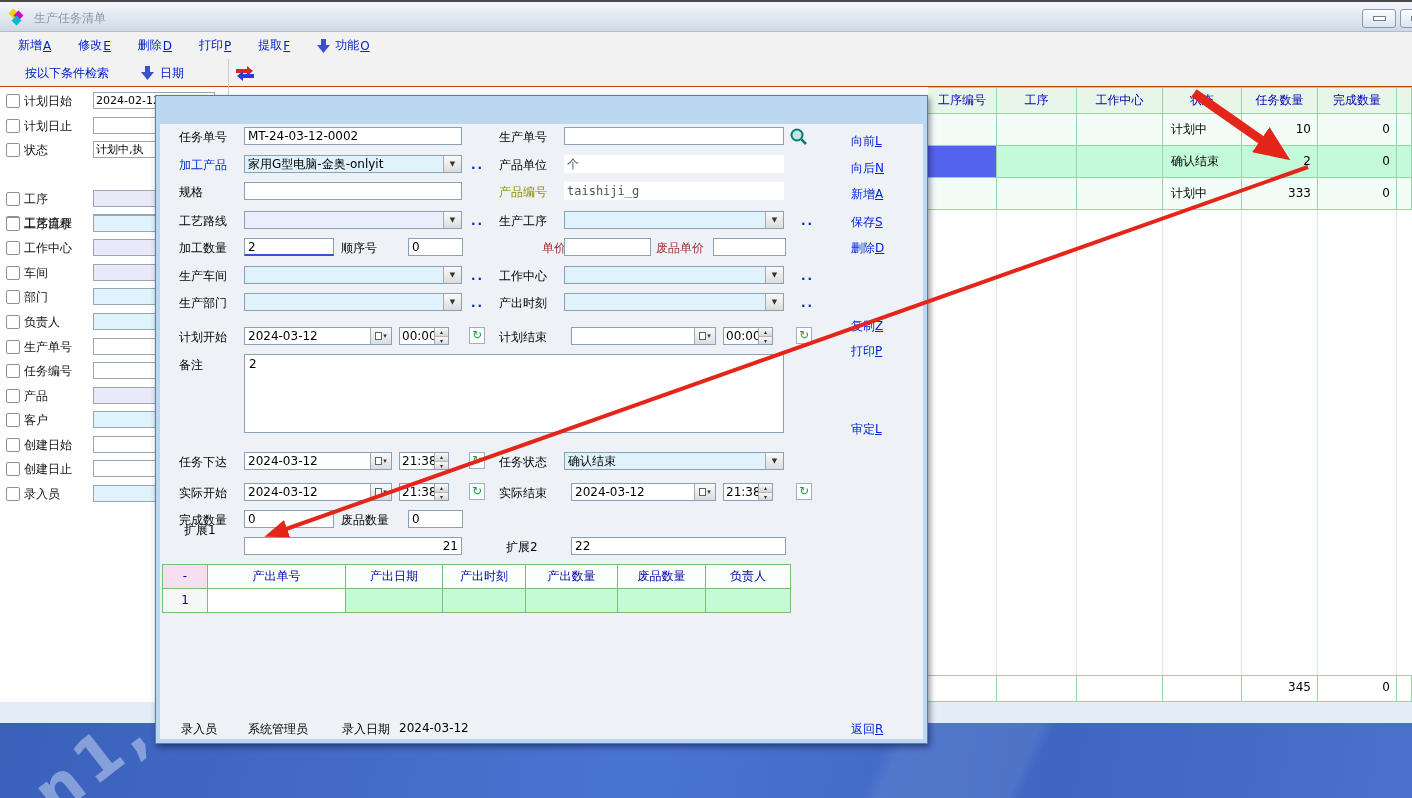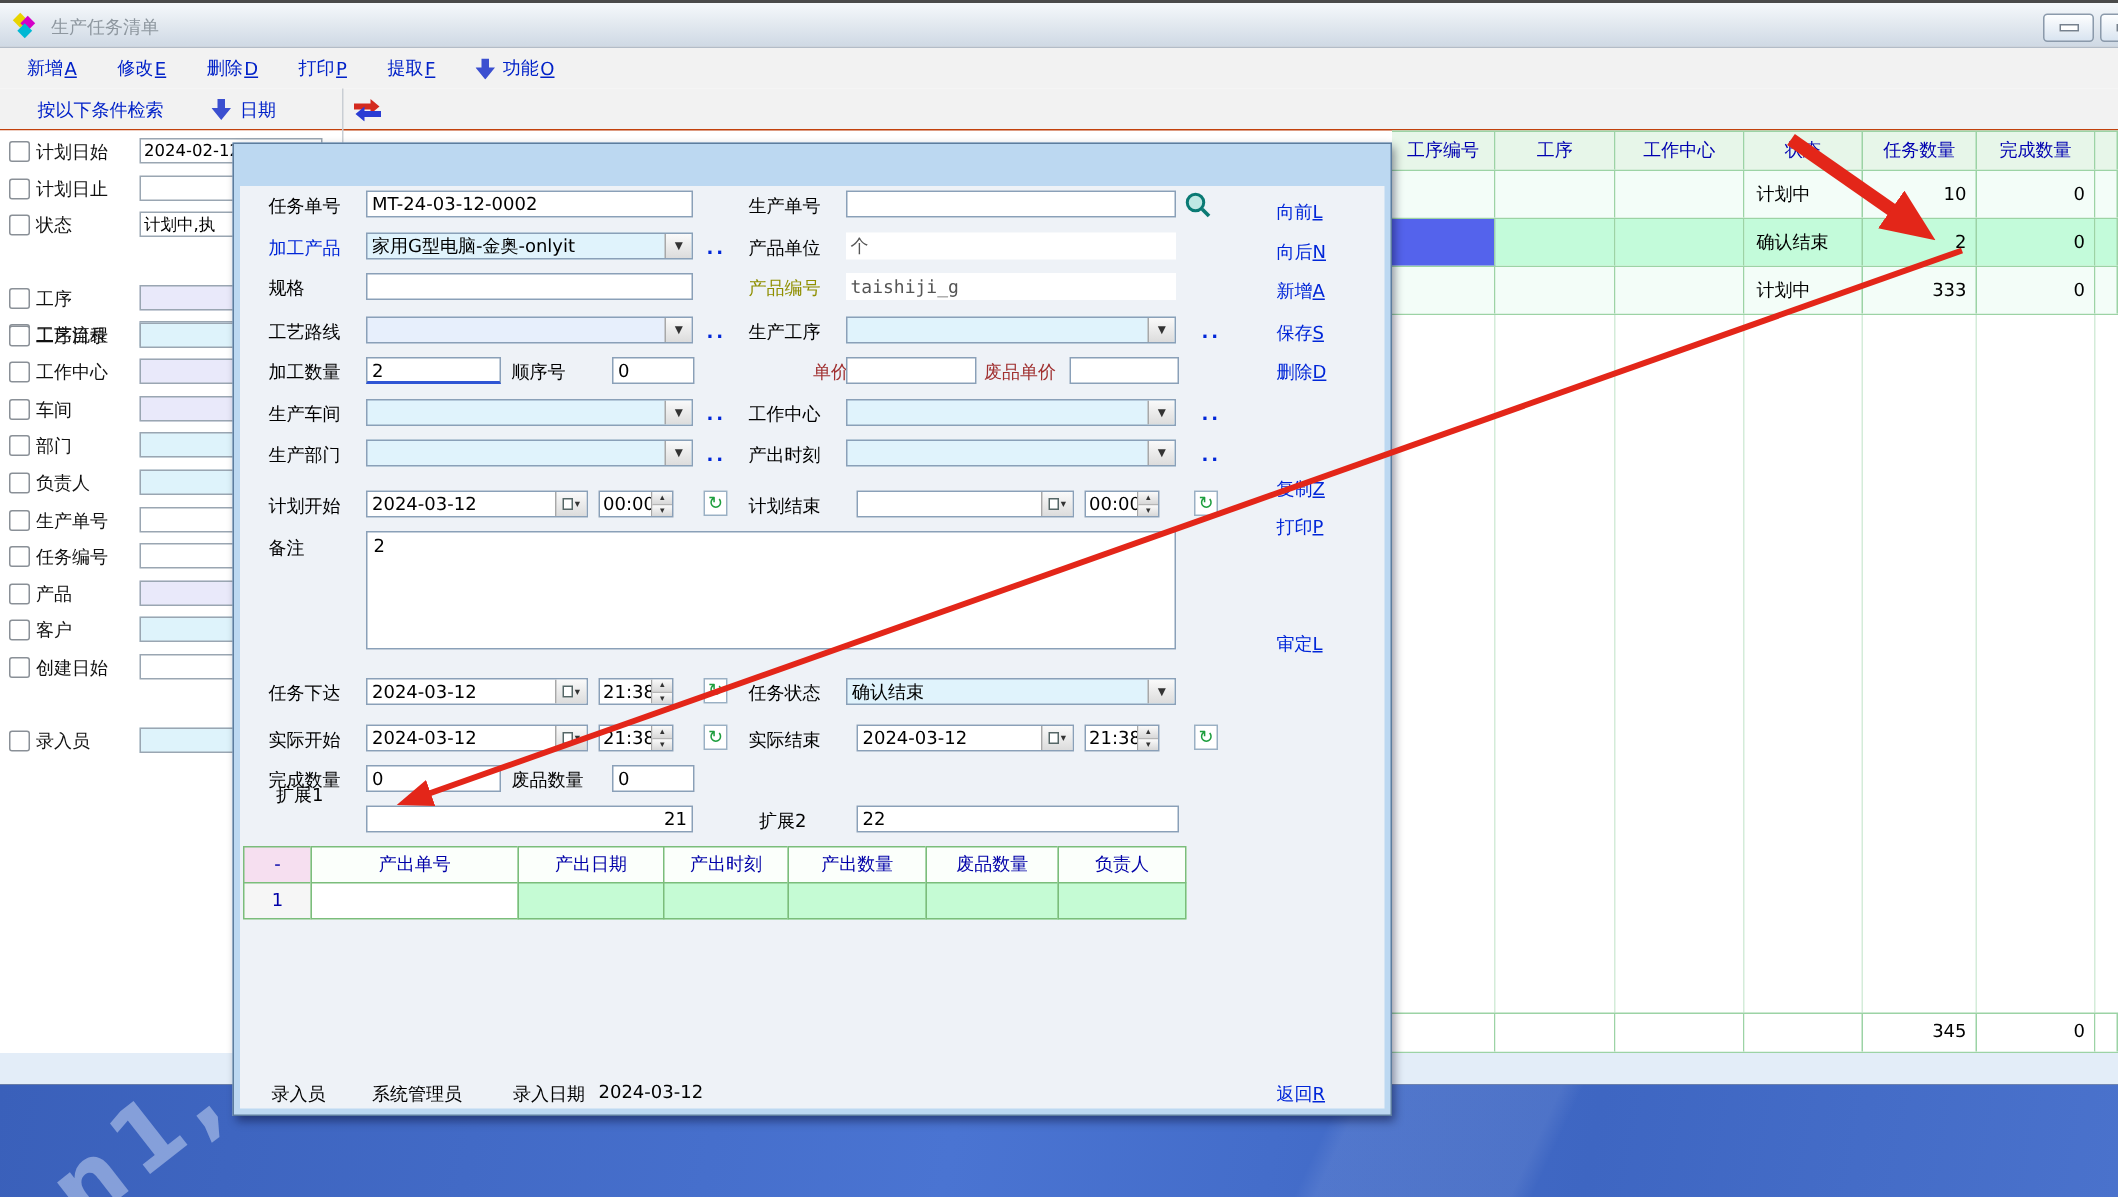--- a/index.html
+++ b/index.html
@@ -252,20 +252,25 @@
       <div class="sb-row" style="top:324px;">
           <span class="cb"></span>
           <span class="sb-lbl">客户</span>
           <div class="sb-fld cyn"></div>
         </div>
       <div class="sb-row" style="top:349px;">
           <span class="cb"></span>
           <span class="sb-lbl">创建日始</span>
           <div class="sb-fld"></div>
         </div>
+      <div class="sb-row" style="top:373px;">
+          <span class="cb"></span>
+          <span class="sb-lbl">创建日止</span>
+          <div class="sb-fld"></div>
+        </div>
       <div class="sb-row" style="top:398px;">
           <span class="cb"></span>
           <span class="sb-lbl">录入员</span>
           <div class="sb-fld cyn"></div>
         </div>
     </div>
 
     <div class="tt-row tt-head" style="top:85px;">
       <div class="tt-cell" style="left:0;width:69px;">工序编号</div>
       <div class="tt-cell" style="left:69px;width:80px;">工序</div>

